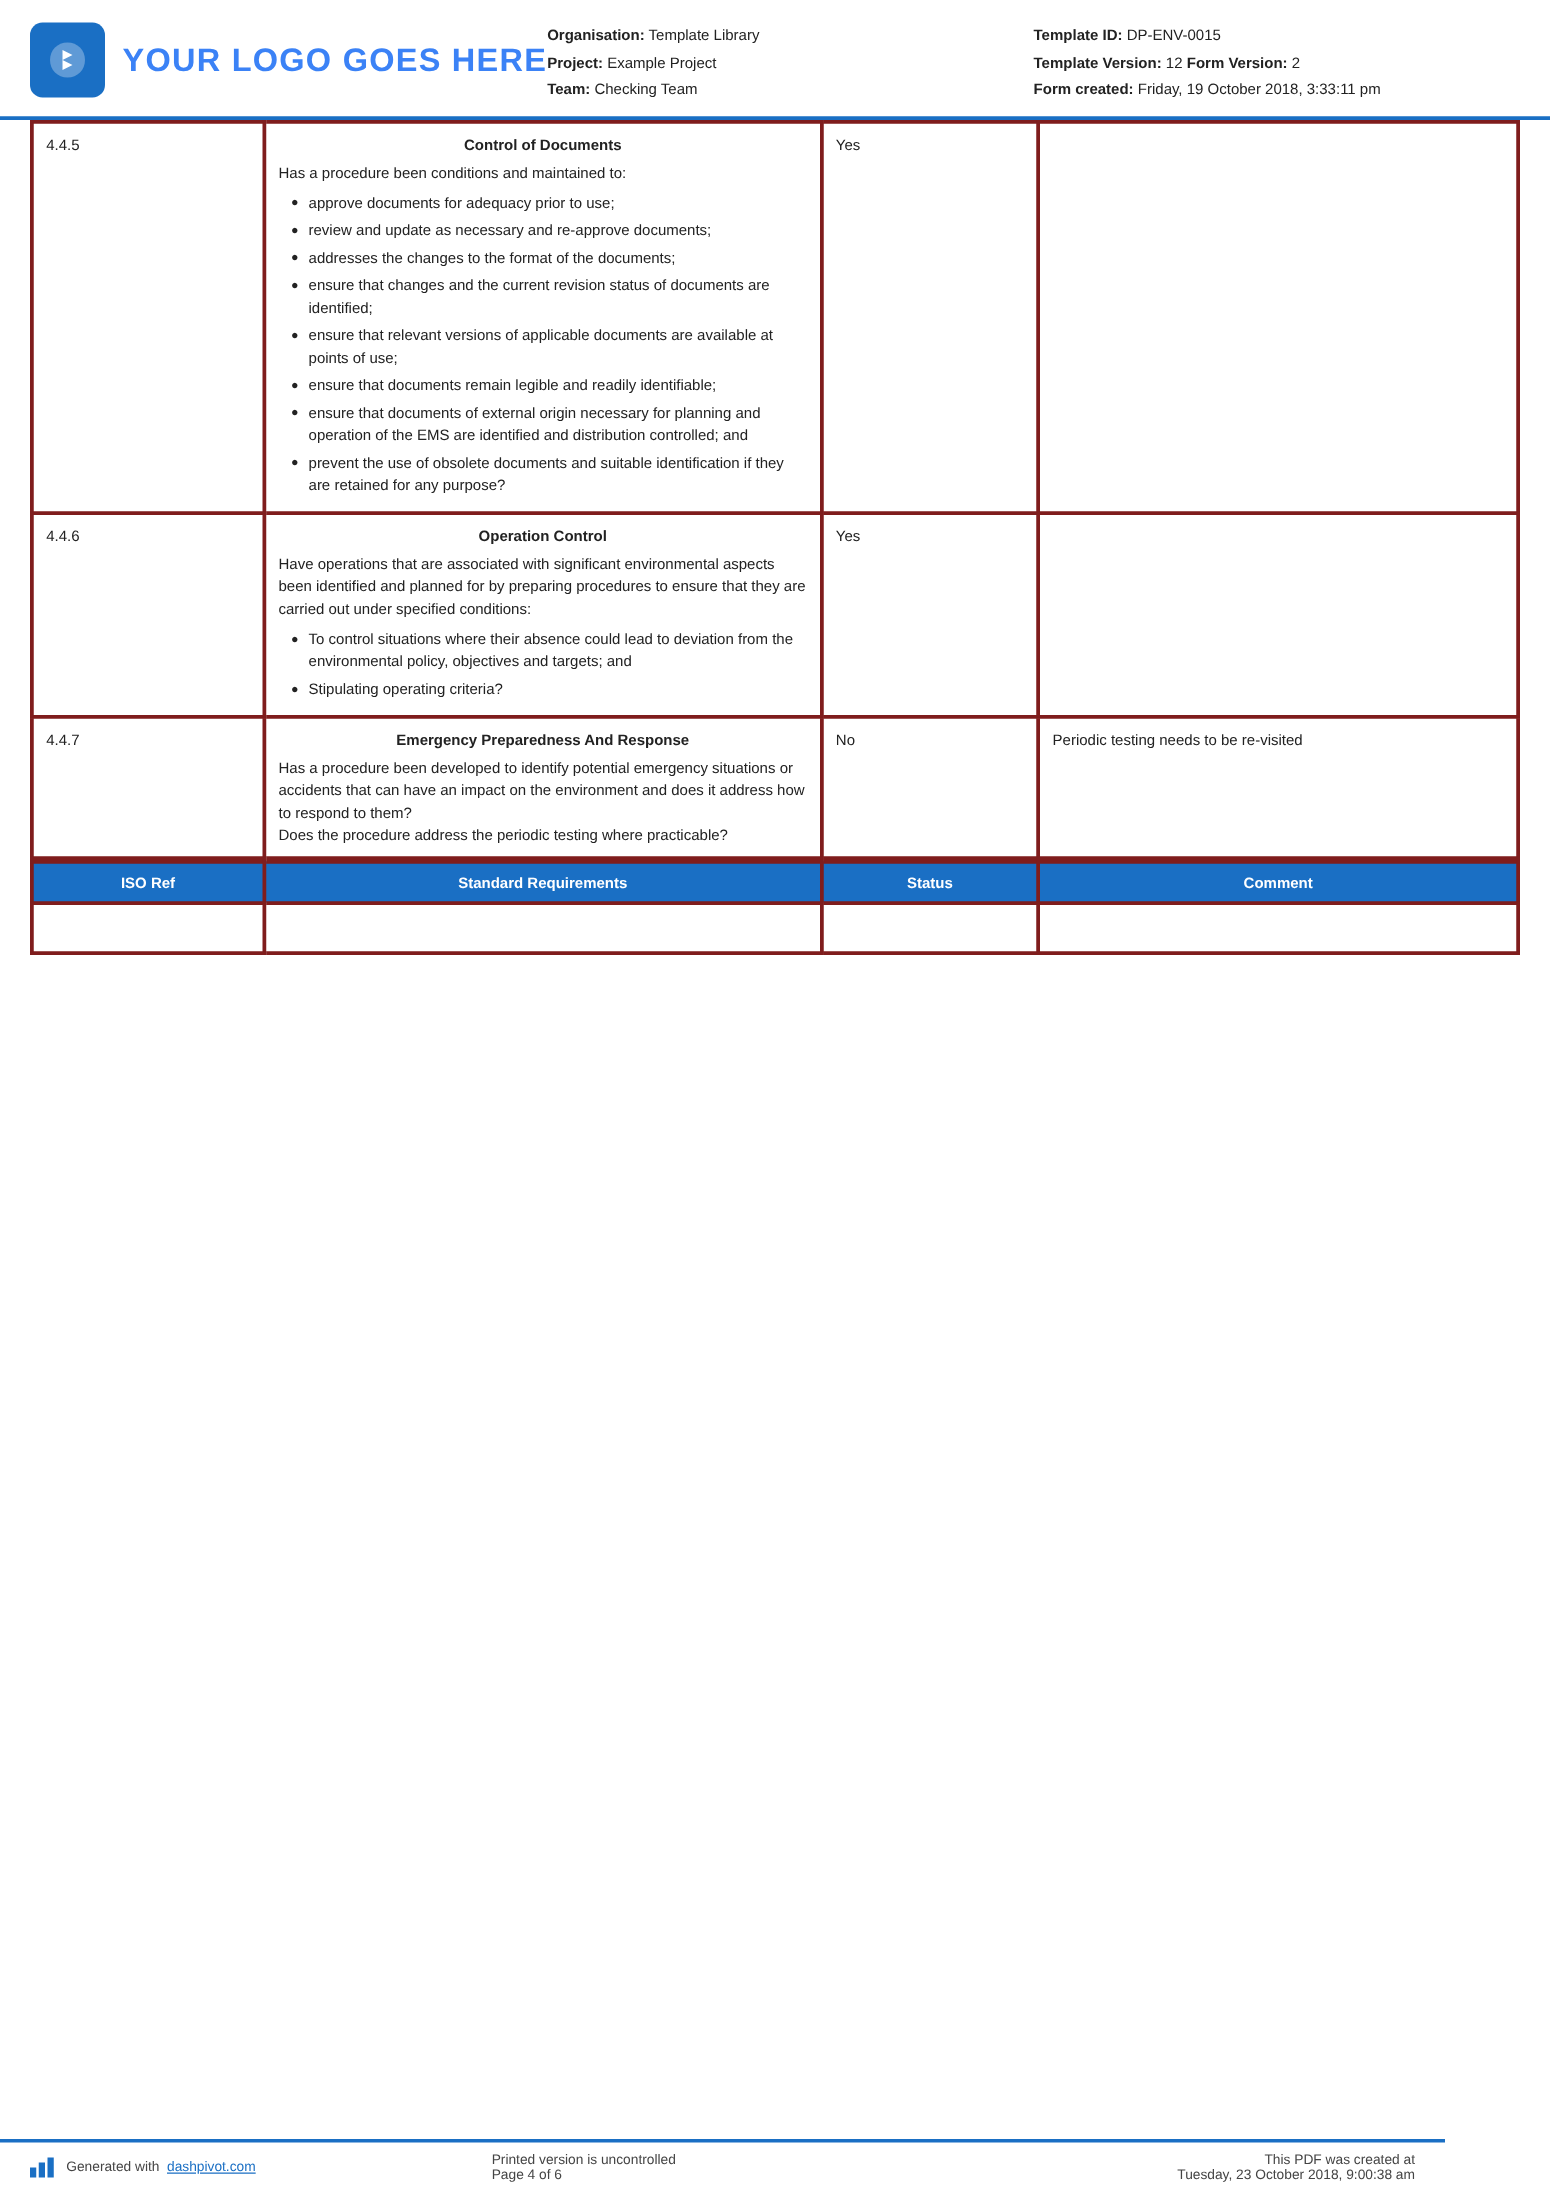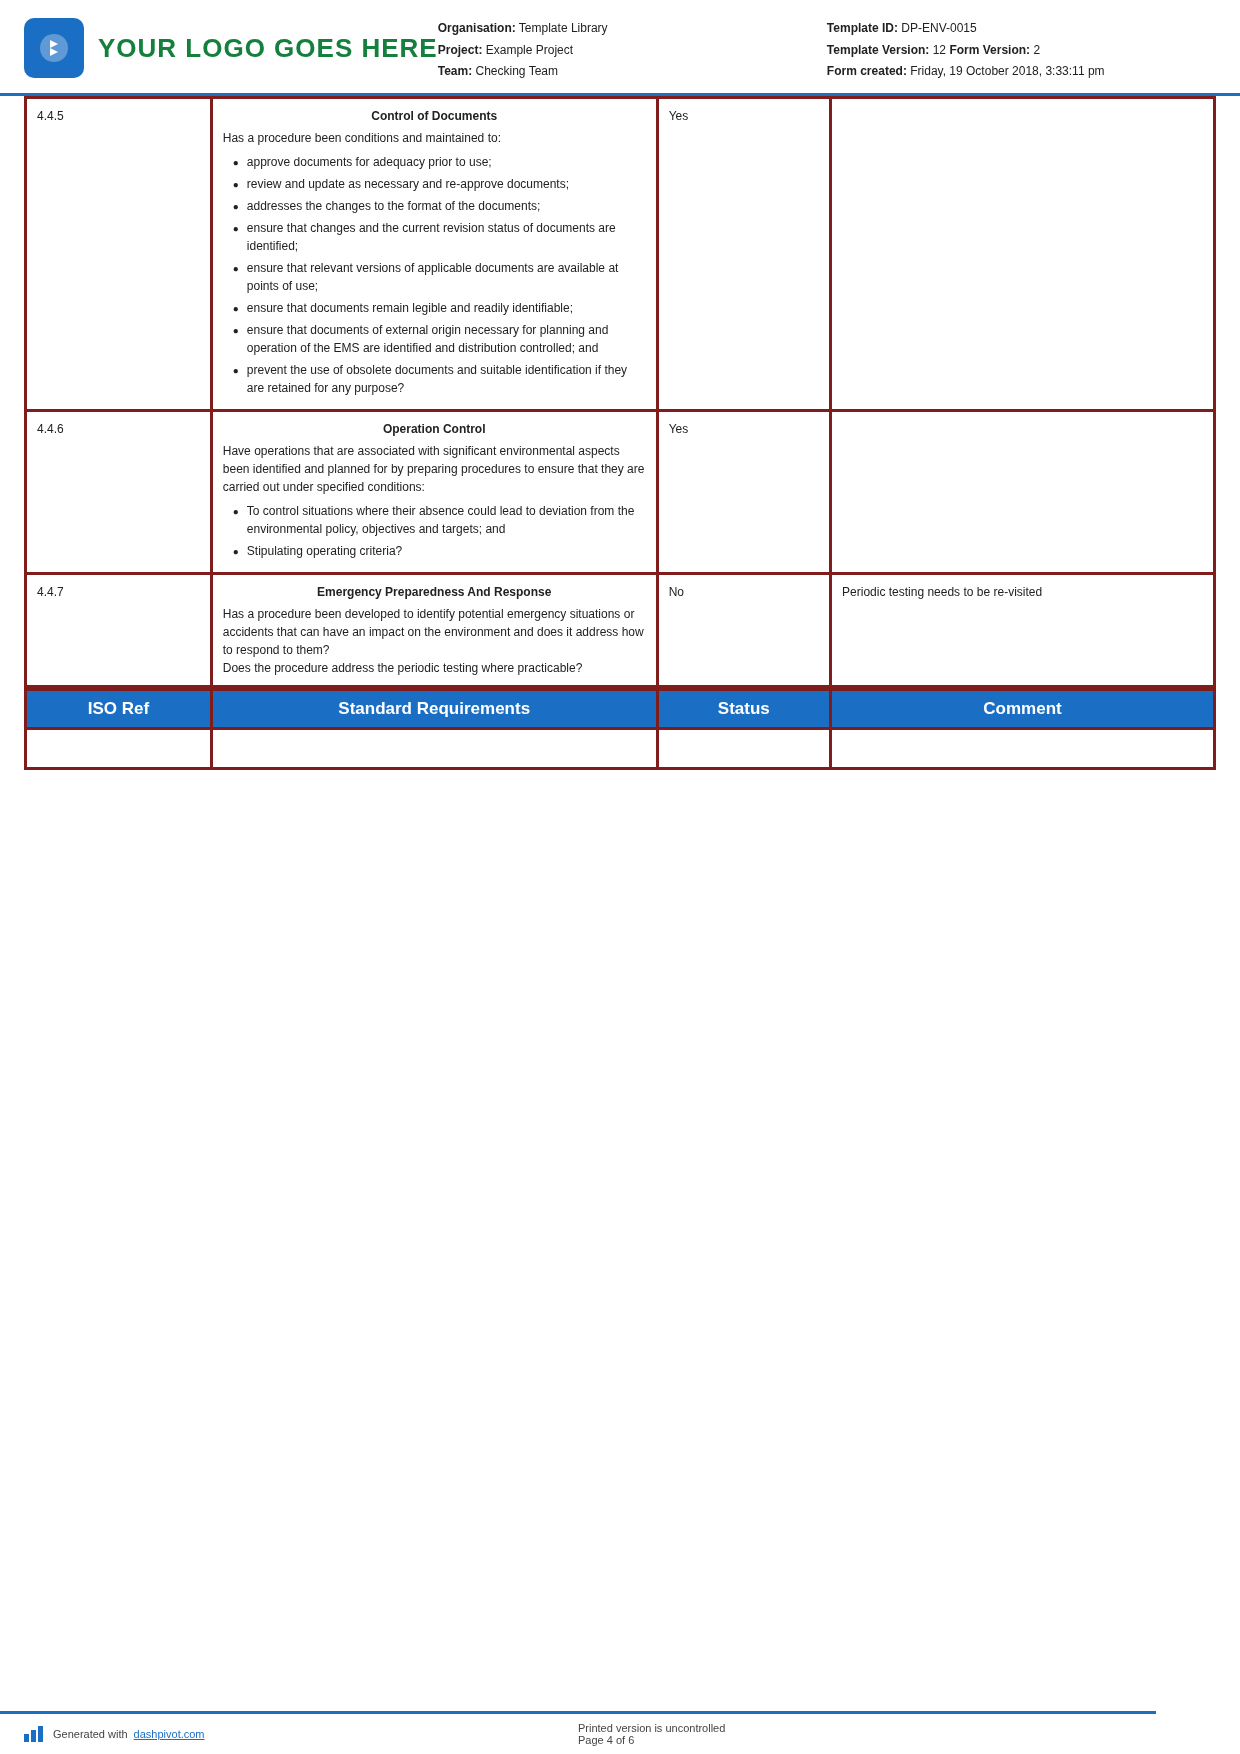--- a/index.html
+++ b/index.html
@@ -32,21 +32,21 @@
       display: flex;
       align-items: center;
       justify-content: center;
       margin-right: 14px;
       flex-shrink: 0;
     }
     .logo-icon svg { width: 36px; height: 36px; }
     .logo-text {
       font-size: 26px;
       font-weight: 900;
-      color: #15803d;
+      color: #3b82f6;
       letter-spacing: 1px;
       text-transform: uppercase;
     }
     .header-meta {
       flex: 1;
       display: flex;
       gap: 0;
     }
     .header-col {
       flex: 1;
@@ -68,21 +68,21 @@
     }
     th, td {
       border: 3px solid #7f1d1d;
       padding: 8px 10px;
       vertical-align: top;
     }
     th {
       background: #1a6fc4;
       color: #fff;
       font-weight: bold;
-      font-size: 17px;
+      font-size: 12px;
     }
     td {
       font-size: 12px;
       line-height: 1.5;
     }
 
     
     .col-ref { width: 150px; }
     .col-req { width: 360px; }
     .col-status { width: 140px; }
@@ -310,13 +310,16 @@
       <span style="height:8px;"></span>
       <span style="height:12px;"></span>
       <span style="height:16px;"></span>
     </div>
     <span>Generated with</span>
     <a class="dashpivot-link">dashpivot.com</a>
   </div>
   <div class="footer-center">
     Printed version is uncontrolled<br>Page 4 of 6
   </div>
+  <div class="footer-right">
+    This PDF was created at<br>Tuesday, 23 October 2018, 9:00:38 am
+  </div>
 </div>
 
 </body></html>

